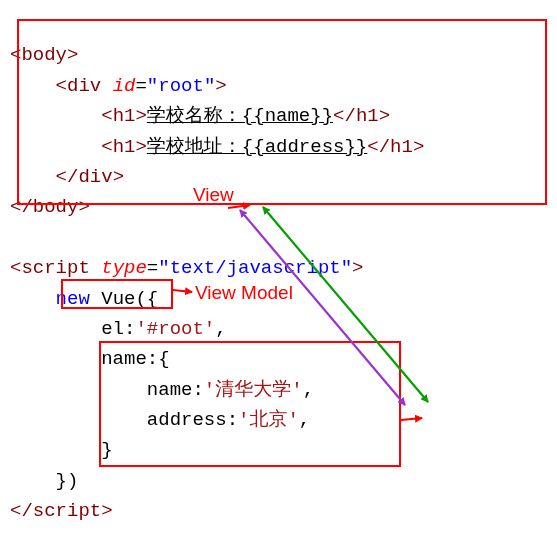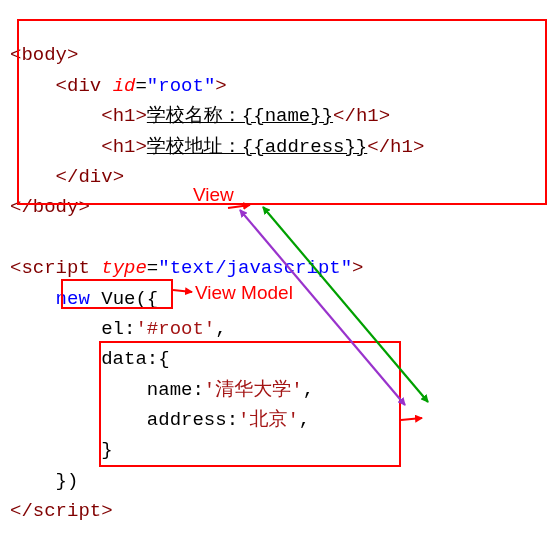--- a/index.html
+++ b/index.html
@@ -31,21 +31,21 @@
 <span><span class="tag">&lt;</span><span class="tag">body</span><span class="tag">&gt;</span></span>
     <span><span class="tag">&lt;</span><span class="tag">div</span><span> </span><span class="attr">id</span><span>=</span><span class="val">"</span><span class="val">root</span><span class="val">"</span><span class="tag">&gt;</span></span>
         <span><span class="tag">&lt;</span><span class="tag">h1</span><span class="tag">&gt;</span><span class="plain">学校名称：{{name}}</span><span class="tag">&lt;/</span><span class="tag">h1</span><span class="tag">&gt;</span></span>
         <span><span class="tag">&lt;</span><span class="tag">h1</span><span class="tag">&gt;</span><span class="plain">学校地址：{{address}}</span><span class="tag">&lt;/</span><span class="tag">h1</span><span class="tag">&gt;</span></span>
     <span><span class="tag">&lt;/</span><span class="tag">div</span><span class="tag">&gt;</span></span>
 <span><span class="tag">&lt;/</span><span class="tag">body</span><span class="tag">&gt;</span></span>
 
 <span><span class="tag">&lt;</span><span class="tag">script</span><span> </span><span class="attr">type</span><span>=</span><span class="val">"</span><span class="val">text/javascript</span><span class="val">"</span><span class="tag">&gt;</span></span>
     <span><span class="kw">new</span><span> </span><span>Vue</span><span>({</span></span>
         <span><span>el:</span><span class="str">'#root'</span><span>,</span></span>
-        <span><span>data:{</span></span>
+        <span><span>name:{</span></span>
             <span><span>name:</span><span class="str">'清华大学'</span><span>,</span></span>
             <span><span>address:</span><span class="str">'北京'</span><span>,</span></span>
         <span><span>}</span></span>
     <span><span>})</span></span>
 <span><span class="tag">&lt;/</span><span class="tag">script</span><span class="tag">&gt;</span></span>
 
 <svg class="overlay" width="557" height="551">
   <defs>
     <marker id="ahR" markerWidth="8" markerHeight="8" refX="7" refY="4" orient="auto" markerUnits="userSpaceOnUse">
       <path d="M0,0 L8,4 L0,8 Z" fill="#ff0000"></path>

